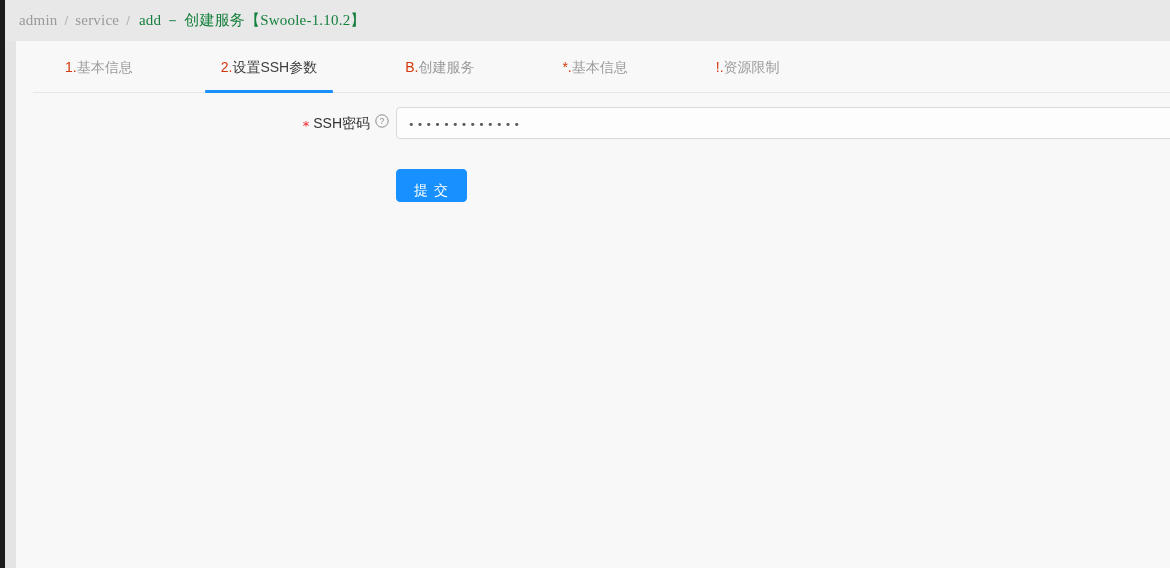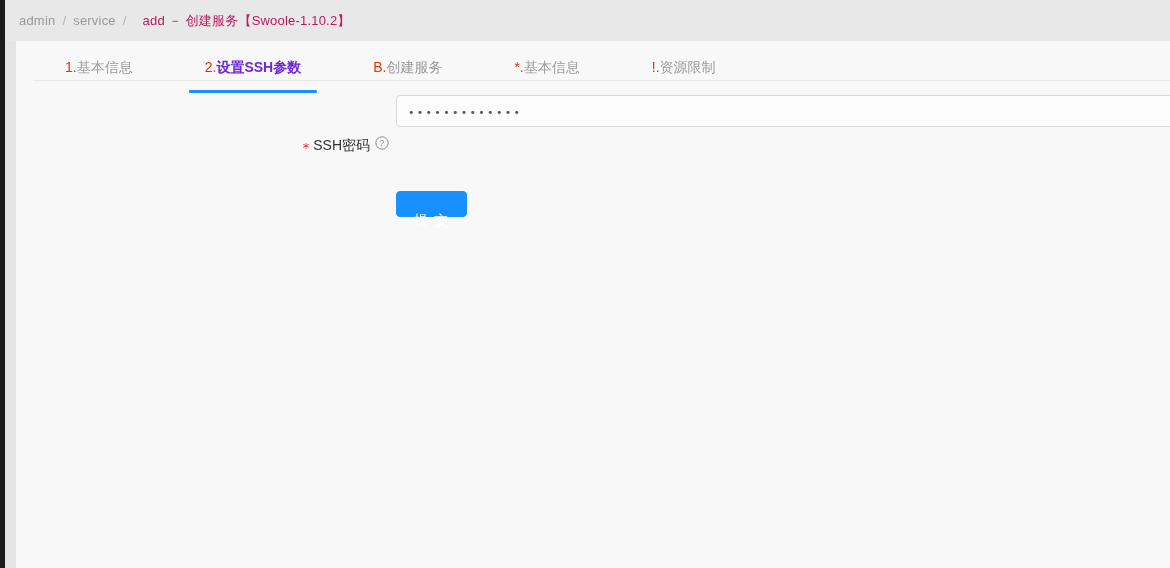--- a/index.html
+++ b/index.html
@@ -45,60 +45,62 @@
     width: 1170px;
     height: 41px;
     background: #e8e8e8;
     box-sizing: border-box;
     display: flex;
     align-items: center;
     padding-left: 19px;
     z-index: 3;
   }
   .crumb {
-    font-size: 13px;
+    font-size: 15px;
     color: #999999;
     letter-spacing: 0.2px;
     white-space: nowrap;
+    font-family: Liberation Serif, serif;
   }
   .crumb.link {
     cursor: pointer;
   }
   .crumb-sep {
     font-size: 13.5px;
     color: #b5b5b5;
     margin: 0 7px;
     white-space: nowrap;
   }
   .crumb.current {
-    color: #be185d;
-    margin-left: 9px;
+    color: #15803d;
+    margin-left: 2px;
   }
 
   
   .card {
     position: absolute;
     left: 16px;
     top: 41px;
     width: 1154px;
     height: 527px;
     background: #f8f8f8;
     box-sizing: border-box;
     overflow: hidden;
     z-index: 2;
   }
 
   
   .tabs {
     position: relative;
-    height: 40px;
+    height: 52px;
     padding-left: 33px;
     box-sizing: border-box;
     display: flex;
     align-items: flex-start;
+    gap: 16px;
   }
   .tabs::after {
     content: "";
     position: absolute;
     left: 17px;
     right: 0;
     bottom: 0;
     height: 1px;
     background: #e8e8e8;
   }
@@ -111,22 +113,21 @@
     margin-right: 40px;
     padding: 0 16px;
     cursor: pointer;
     white-space: nowrap;
     z-index: 1;
   }
   .tab .tab-prefix {
     color: #d4380d;
   }
   .tab.active .tab-label {
-    color: #6d28d9;
-    font-weight: bold;
+    color: #404040;
   }
   .tab.active::after {
     content: "";
     position: absolute;
     left: 0;
     right: 0;
     bottom: 0;
     height: 3px;
     background: #1890ff;
     border-radius: 1px;
@@ -144,21 +145,20 @@
   .form-label {
     width: 380px;
     flex: 0 0 380px;
     text-align: right;
     font-size: 14px;
     color: #333333;
     line-height: 32px;
     padding-right: 7px;
     box-sizing: border-box;
     white-space: nowrap;
-    margin-top: 34px;
   }
   .req-star {
     color: #f5222d;
     font-family: "DejaVu Sans", sans-serif;
     margin-right: 4px;
     font-size: 13px;
     line-height: 1;
     position: relative;
     top: 2px;
   }
@@ -198,23 +198,23 @@
   }
   .text-input.hint {
     border: 1px solid #bfd9f2;
     background: #fbfdff;
     color: #7da9e8;
     cursor: default;
   }
 
   .submit-btn {
     display: inline-block;
-    height: 26px;
+    height: 33px;
     line-height: 33px;
-    padding: 12px 17px;
+    padding: 4px 17px;
     background: #1890ff;
     border: 1px solid #1890ff;
     border-radius: 4px;
     color: #ffffff;
     font-size: 14px;
     font-family: "Liberation Sans", "DejaVu Sans", sans-serif;
     letter-spacing: 1px;
     cursor: pointer;
     box-sizing: border-box;
     outline: none;

